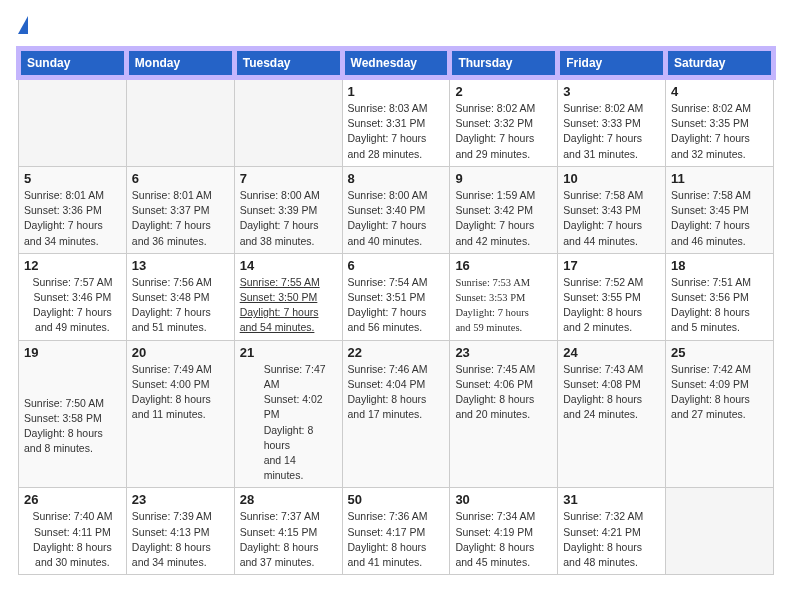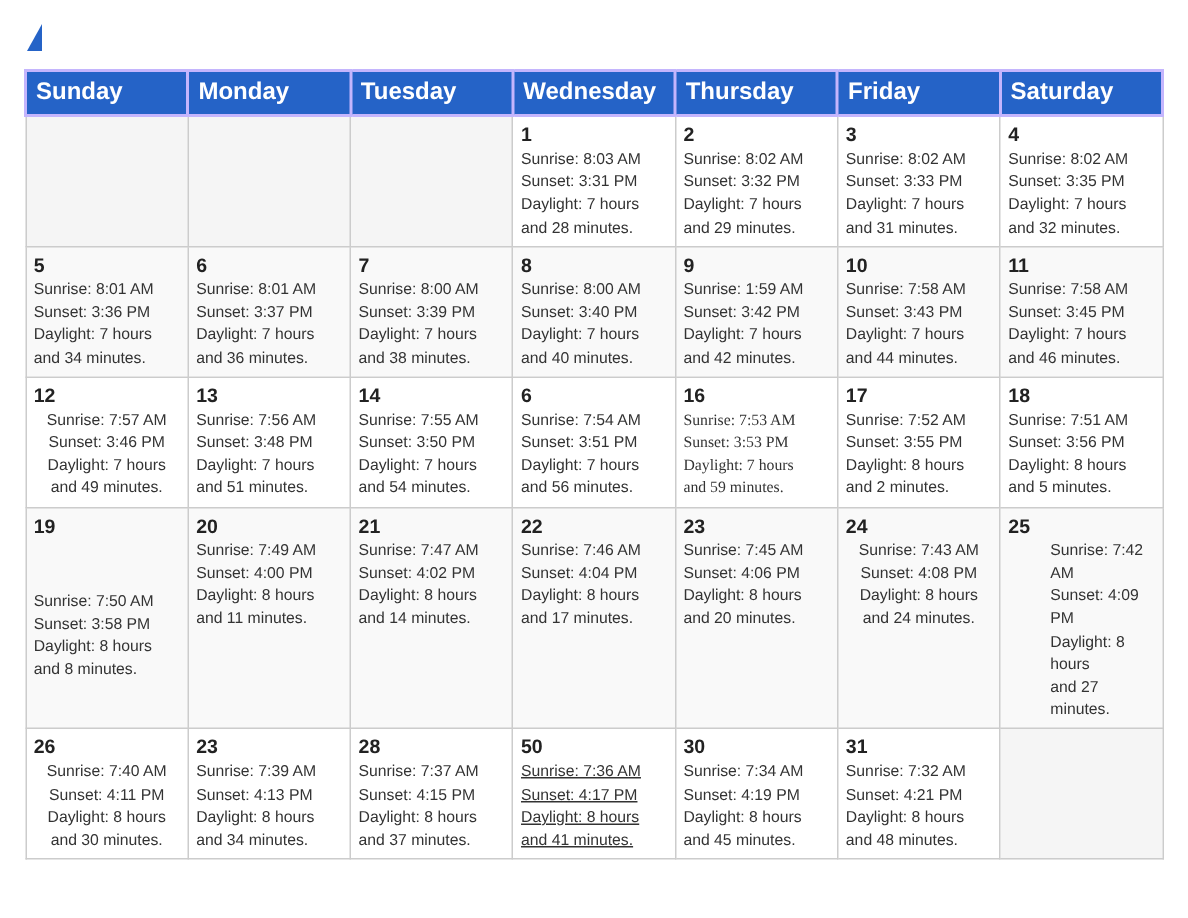--- a/index.html
+++ b/index.html
@@ -31,23 +31,23 @@
     }
     .title-block { text-align: right; }
     .title-main { font-size: 32px; font-weight: bold; color: #222; }
     .title-sub { font-size: 15px; color: #555; }
     .calendar { width: 100%; border-collapse: collapse; font-size: 11px; }
     .calendar th {
       background: #2563c7;
       color: #fff;
       text-align: left;
       padding: 5px 6px;
-      font-size: 16px;
+      font-size: 12px;
       font-weight: bold;
-      border: 2px solid #c4b5fd;
+      border: 5px solid #c4b5fd;
     }
     .calendar td {
       border: 1px solid #ccc;
       vertical-align: top;
       padding: 4px 5px;
       width: calc(100% / 7);
       height: 80px;
       background: #fff;
       font-size: 10.5px;
       color: #333;
@@ -189,21 +189,21 @@
         </td>
         <td>
           <span class="day-num">13</span>
           <div class="day-info" style="white-space: pre-wrap;">Sunrise: 7:56 AM
 Sunset: 3:48 PM
 Daylight: 7 hours
 and 51 minutes.</div>
         </td>
         <td>
           <span class="day-num">14</span>
-          <div class="day-info" style="white-space: pre-wrap;">Sunrise: 7:55 AM
+          <div class="day-info" style="white-space: pre-wrap; text-decoration: underline;">Sunrise: 7:55 AM
 Sunset: 3:50 PM
 Daylight: 7 hours
 and 54 minutes.</div>
         </td>
         <td>
           <span class="day-num">6</span>
           <div class="day-info" style="white-space: pre-wrap;">Sunrise: 7:54 AM
 Sunset: 3:51 PM
 Daylight: 7 hours
 and 56 minutes.</div>
@@ -240,49 +240,49 @@
         </td>
         <td>
           <span class="day-num">20</span>
           <div class="day-info" style="white-space: pre-wrap;">Sunrise: 7:49 AM
 Sunset: 4:00 PM
 Daylight: 8 hours
 and 11 minutes.</div>
         </td>
         <td>
           <span class="day-num">21</span>
-          <div class="day-info" style="white-space: pre-wrap;">Sunrise: 7:47 AM
+          <div class="day-info" style="white-space: pre-wrap; margin-left: 24px;">Sunrise: 7:47 AM
 Sunset: 4:02 PM
 Daylight: 8 hours
 and 14 minutes.</div>
         </td>
         <td>
           <span class="day-num">22</span>
           <div class="day-info" style="white-space: pre-wrap;">Sunrise: 7:46 AM
 Sunset: 4:04 PM
 Daylight: 8 hours
 and 17 minutes.</div>
         </td>
         <td>
           <span class="day-num">23</span>
           <div class="day-info" style="white-space: pre-wrap;">Sunrise: 7:45 AM
 Sunset: 4:06 PM
 Daylight: 8 hours
 and 20 minutes.</div>
         </td>
         <td>
           <span class="day-num">24</span>
-          <div class="day-info" style="white-space: pre-wrap; text-align: center;">Sunrise: 7:43 AM
+          <div class="day-info" style="white-space: pre-wrap;">Sunrise: 7:43 AM
 Sunset: 4:08 PM
 Daylight: 8 hours
 and 24 minutes.</div>
         </td>
         <td>
           <span class="day-num">25</span>
-          <div class="day-info" style="white-space: pre-wrap; margin-left: 28px;">Sunrise: 7:42 AM
+          <div class="day-info" style="white-space: pre-wrap;">Sunrise: 7:42 AM
 Sunset: 4:09 PM
 Daylight: 8 hours
 and 27 minutes.</div>
         </td>
       </tr>
       <tr>
         <td>
           <span class="day-num">26</span>
           <div class="day-info" style="white-space: pre-wrap; text-align: center;">Sunrise: 7:40 AM
 Sunset: 4:11 PM
@@ -298,21 +298,21 @@
         </td>
         <td>
           <span class="day-num">28</span>
           <div class="day-info" style="white-space: pre-wrap;">Sunrise: 7:37 AM
 Sunset: 4:15 PM
 Daylight: 8 hours
 and 37 minutes.</div>
         </td>
         <td>
           <span class="day-num">50</span>
-          <div class="day-info" style="white-space: pre-wrap; text-decoration: underline;">Sunrise: 7:36 AM
+          <div class="day-info" style="white-space: pre-wrap;">Sunrise: 7:36 AM
 Sunset: 4:17 PM
 Daylight: 8 hours
 and 41 minutes.</div>
         </td>
         <td>
           <span class="day-num">30</span>
           <div class="day-info" style="white-space: pre-wrap;">Sunrise: 7:34 AM
 Sunset: 4:19 PM
 Daylight: 8 hours
 and 45 minutes.</div>

